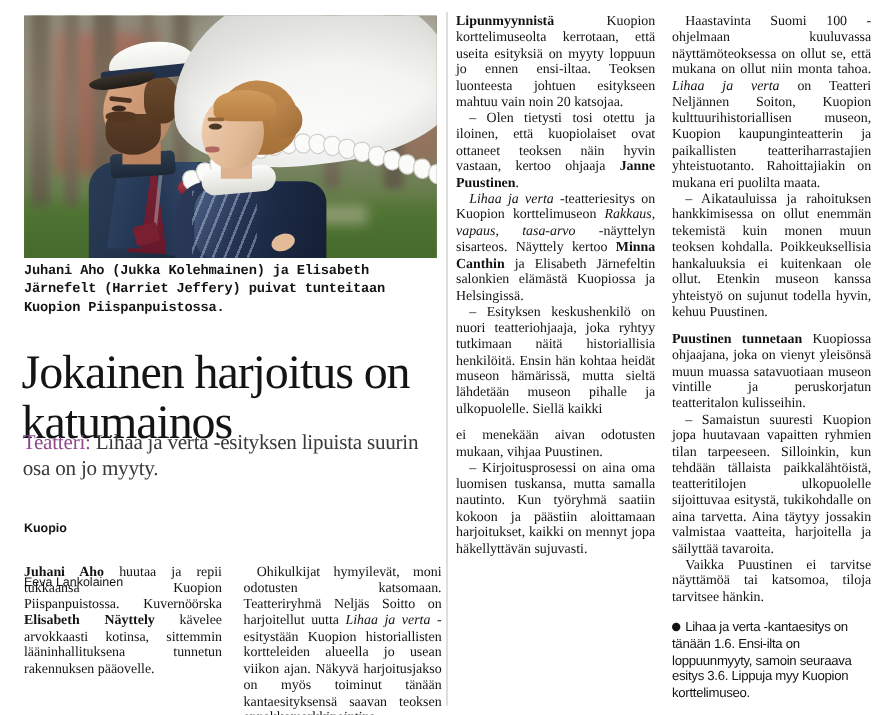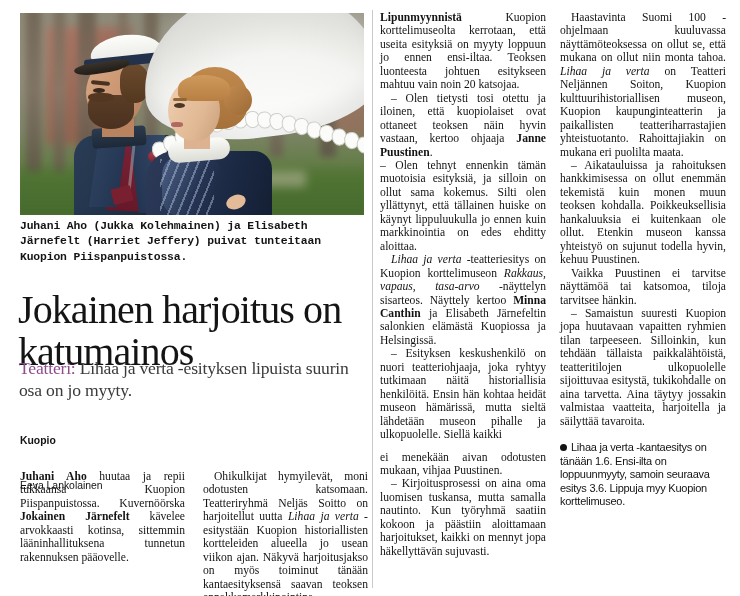--- a/index.html
+++ b/index.html
@@ -452,37 +452,37 @@
   </div>
 
   <div class="byline">
     <span class="place">Kuopio</span>
     <span class="author">Eeva Lankolainen</span>
   </div>
 
   <div class="vrule" id="vrule1"></div>
 
   <div class="col" id="col1">
-      <p><b>Juhani Aho</b><span> huutaa ja repii tukkaansa Kuopion Piispanpuistossa. Kuvernöörska </span><b>Jokainen Järnefelt</b><span> kävelee arvokkaasti kotinsa, sittemmin lääninhallituksena tunnetun rakennuksen pääovelle.</span></p>
+      <p><b>Juhani Aho</b><span> huutaa ja repii tukkaansa Kuopion Piispanpuistossa. Kuvernöörska </span><b>Elisabeth Näyttely</b><span> kävelee arvokkaasti kotinsa, sittemmin lääninhallituksena tunnetun rakennuksen pääovelle.</span></p>
     </div>
   <div class="col" id="col2">
       <p class="ind"><span>Ohikulkijat hymyilevät, moni odotusten katsomaan. Teatteriryhmä Neljäs Soitto on harjoitellut uutta </span><i>Lihaa ja verta</i><span> -esitystään Kuopion historiallisten kortteleiden alueella jo usean viikon ajan. Näkyvä harjoitusjakso on myös toiminut tänään kantaesityksensä saavan teoksen ennakkomarkkinointina.</span></p>
     </div>
   <div class="col" id="col3">
       <p><b>Lipunmyynnistä</b><span> Kuopion korttelimuseolta kerrotaan, että useita esityksiä on myyty loppuun jo ennen ensi-iltaa. Teoksen luonteesta johtuen esitykseen mahtuu vain noin 20 katsojaa.</span></p>
       <p class="ind"><span>– Olen tietysti tosi otettu ja iloinen, että kuopiolaiset ovat ottaneet teoksen näin hyvin vastaan, kertoo ohjaaja </span><b>Janne Puustinen</b><span>.</span></p>
-      <p><span>– Olen tehnyt ennenkin tämän muotoisia esityksiä, ja silloin on ollut sama kokemus. Silti olen yllättynyt, että tällainen huiske on käynyt lippuluukulla jo ennen kuin markkinointia on edes ehditty aloittaa.</span></p>
       <p class="ind"><i>Lihaa ja verta</i><span> -teatteriesitys on Kuopion korttelimuseon </span><i>Rakkaus, vapaus, tasa-arvo</i><span> -näyttelyn sisarteos. Näyttely kertoo </span><b>Minna Canthin</b><span> ja Elisabeth Järnefeltin salonkien elämästä Kuopiossa ja Helsingissä.</span></p>
       <p class="ind"><span>– Esityksen keskushenkilö on nuori teatteriohjaaja, joka ryhtyy tutkimaan näitä historiallisia henkilöitä. Ensin hän kohtaa heidät museon hämärissä, mutta sieltä lähdetään museon pihalle ja ulkopuolelle. Siellä kaikki</span></p>
       <p class="gap"><span>ei menekään aivan odotusten mukaan, vihjaa Puustinen.</span></p>
       <p class="ind"><span>– Kirjoitusprosessi on aina oma luomisen tuskansa, mutta samalla nautinto. Kun työryhmä saatiin kokoon ja päästiin aloittamaan harjoitukset, kaikki on mennyt jopa häkellyttävän sujuvasti.</span></p>
     </div>
   <div class="col" id="col4">
       <p class="ind"><span>Haastavinta Suomi 100 -ohjelmaan kuuluvassa näyttämöteoksessa on ollut se, että mukana on ollut niin monta tahoa. </span><i>Lihaa ja verta</i><span> on Teatteri Neljännen Soiton, Kuopion kulttuurihistoriallisen museon, Kuopion kaupunginteatterin ja paikallisten teatteriharrastajien yhteistuotanto. Rahoittajiakin on mukana eri puolilta maata.</span></p>
       <p class="ind"><span>– Aikatauluissa ja rahoituksen hankkimisessa on ollut enemmän tekemistä kuin monen muun teoksen kohdalla. Poikkeuksellisia hankaluuksia ei kuitenkaan ole ollut. Etenkin museon kanssa yhteistyö on sujunut todella hyvin, kehuu Puustinen.</span></p>
+      <p class="gap"><b>Puustinen tunnetaan</b><span> Kuopiossa ohjaajana, joka on vienyt yleisönsä muun muassa satavuotiaan museon vintille ja peruskorjatun teatteritalon kulisseihin.</span></p>
+      <p class="ind"><span>– Samaistun suuresti Kuopion jopa huutavaan vapaitten ryhmien tilan tarpeeseen. Silloinkin, kun tehdään tällaista paikkalähtöistä, teatteritilojen ulkopuolelle sijoittuvaa esitystä, tukikohdalle on aina tarvetta. Aina täytyy jossakin valmistaa vaatteita, harjoitella ja säilyttää tavaroita.</span></p>
       <p class="ind"><span>Vaikka Puustinen ei tarvitse näyttämöä tai katsomoa, tiloja tarvitsee hänkin.</span></p>
-      <p class="ind"><span>– Samaistun suuresti Kuopion jopa huutavaan vapaitten ryhmien tilan tarpeeseen. Silloinkin, kun tehdään tällaista paikkalähtöistä, teatteritilojen ulkopuolelle sijoittuvaa esitystä, tukikohdalle on aina tarvetta. Aina täytyy jossakin valmistaa vaatteita, harjoitella ja säilyttää tavaroita.</span></p>
     <div class="factbox">
       <span class="bullet"></span><span>Lihaa ja verta -kantaesitys on tänään 1.6. Ensi-ilta on loppuunmyyty, samoin seuraava esitys 3.6. Lippuja myy Kuopion korttelimuseo.</span>
     </div>
   </div>
 
 </div>
 
 </body></html>

